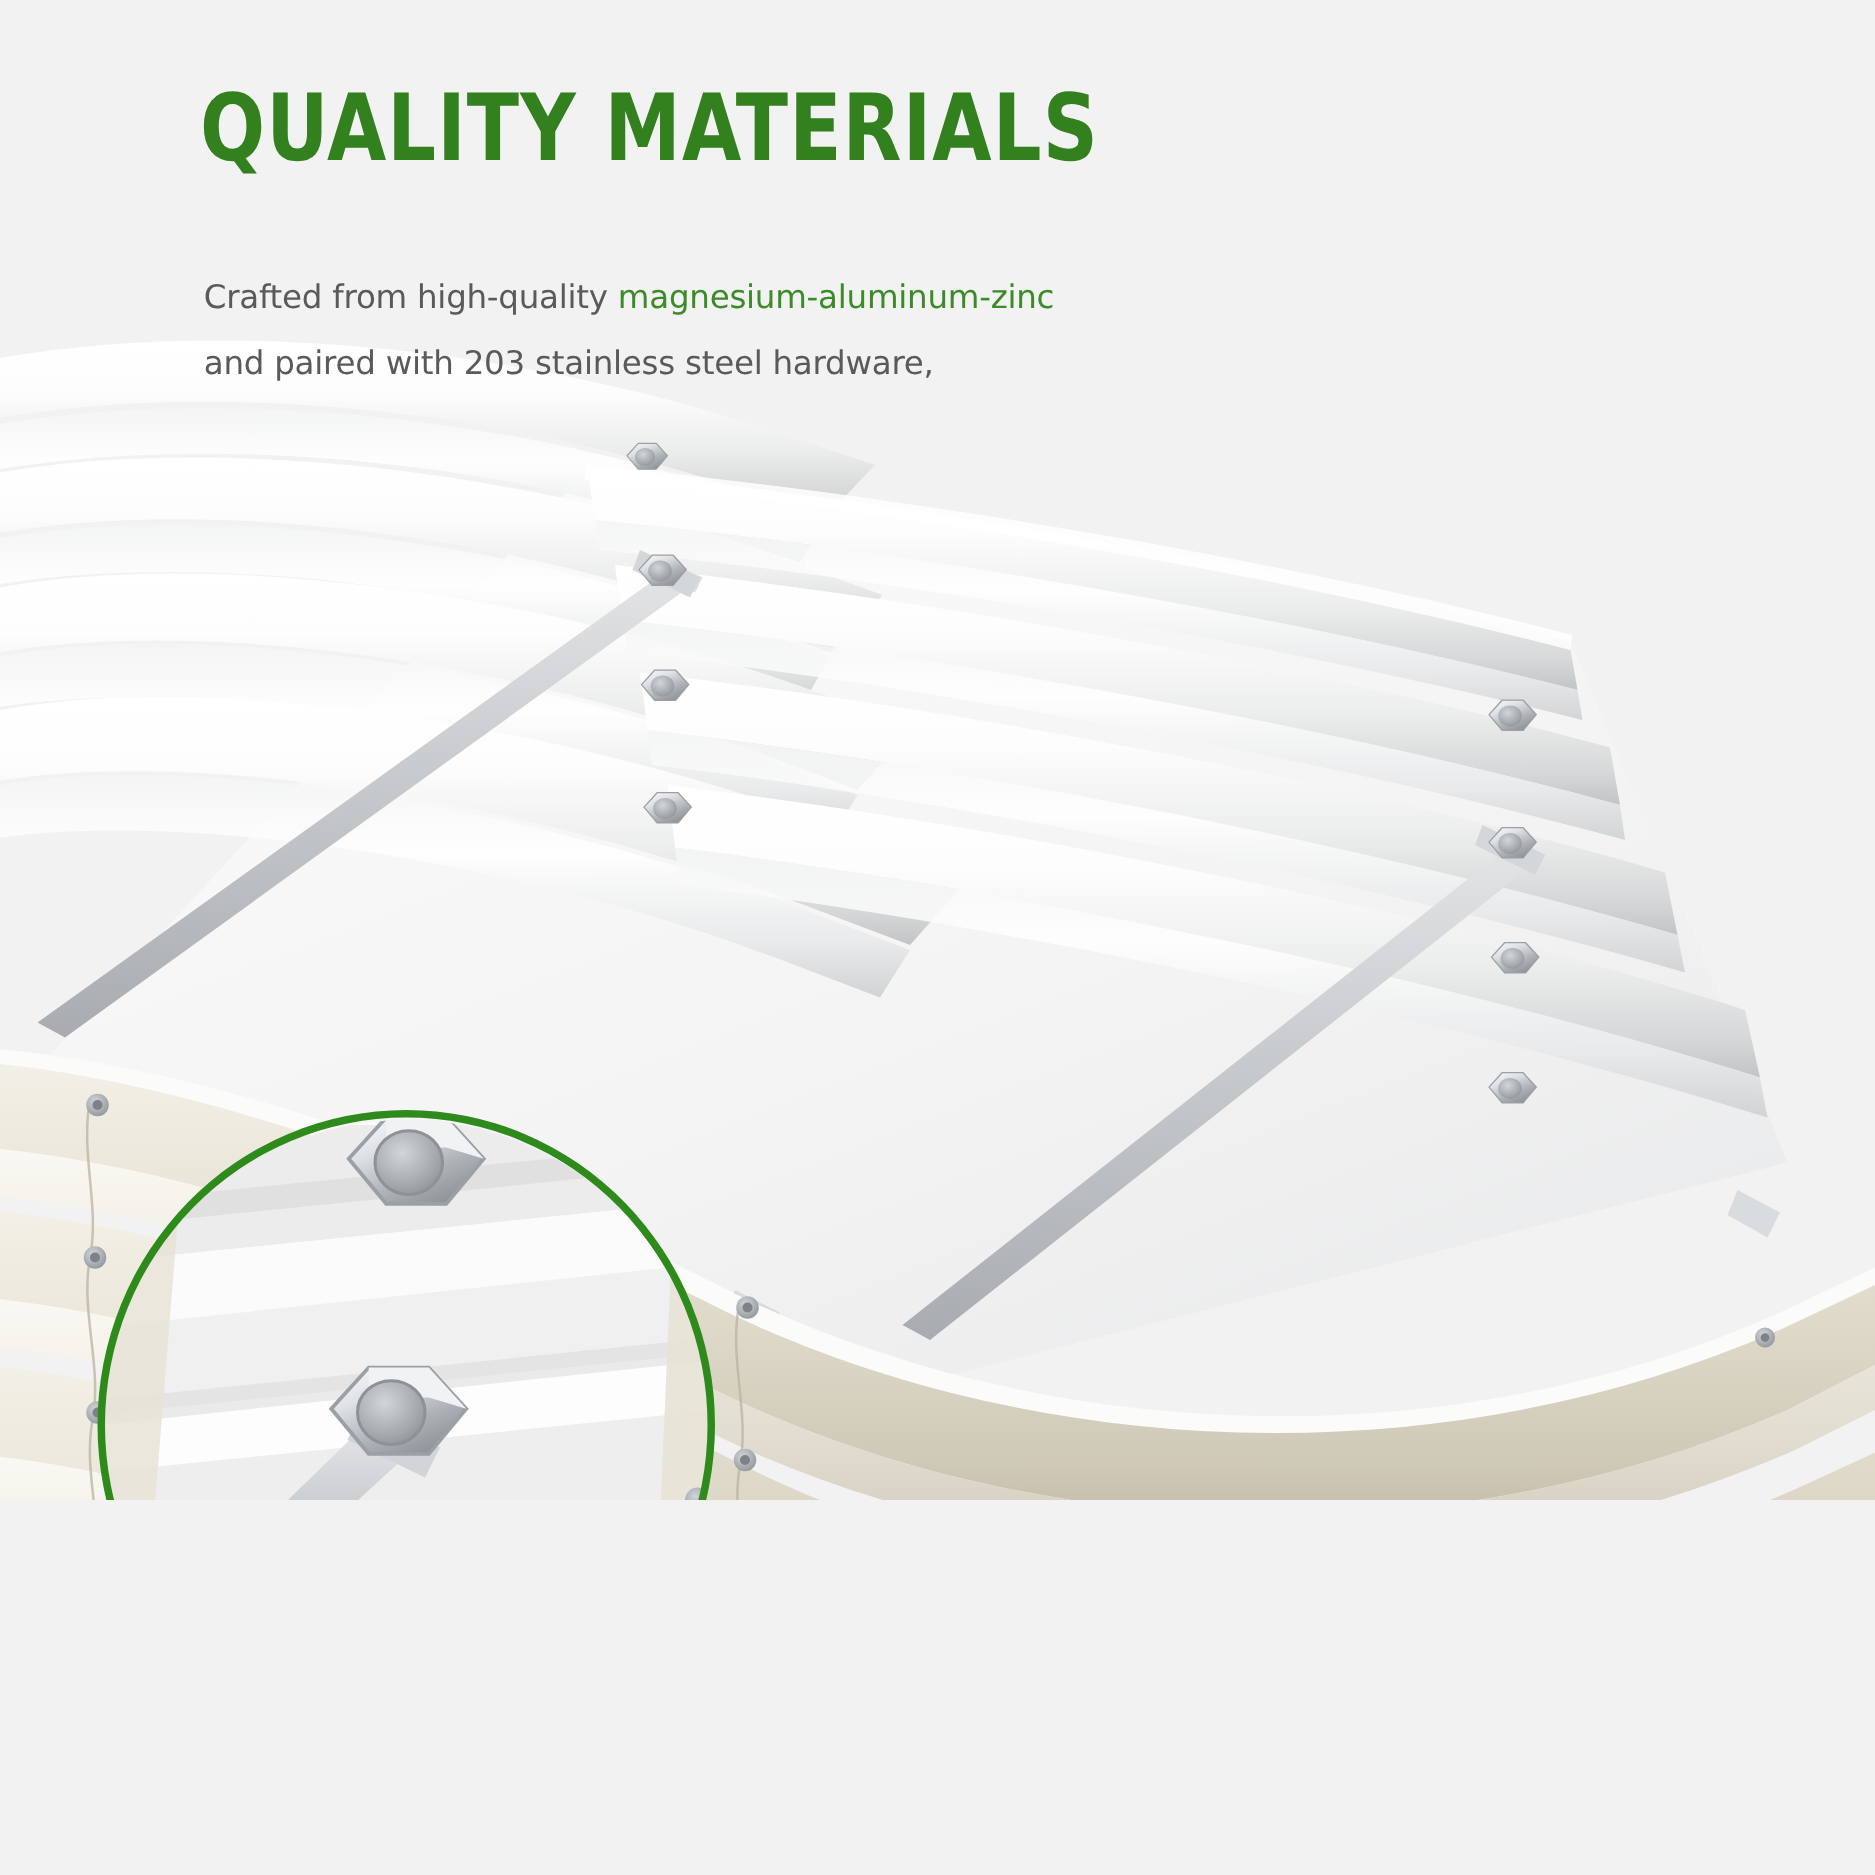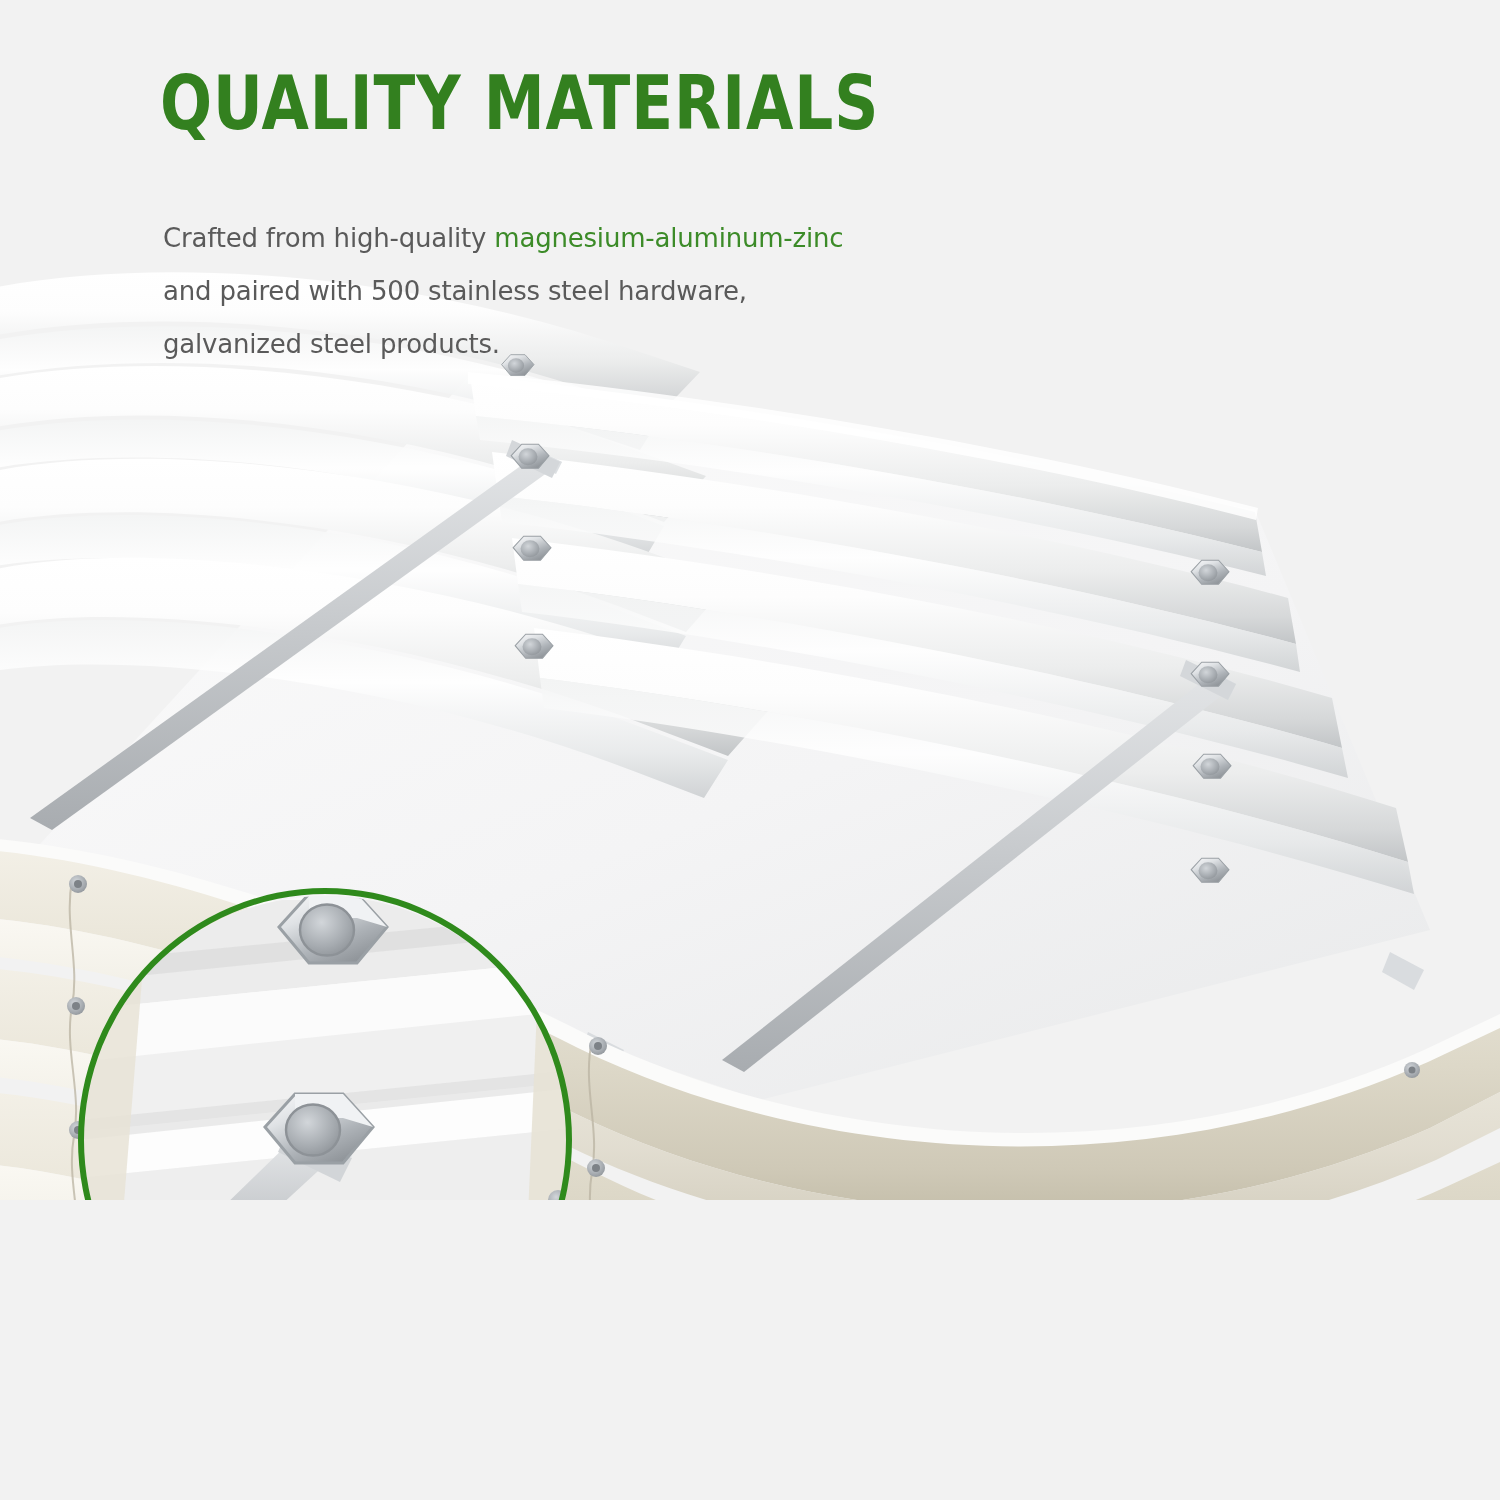--- a/index.html
+++ b/index.html
@@ -318,17 +318,16 @@
         </g>
     </g>
   </svg>
 
   <div id="callout-circle"></div>
 
   <div class="headline">QUALITY MATERIALS</div>
 
   <div class="body-copy">
     <span class="ln"><span>Crafted from high-quality </span><span class="accent">magnesium-aluminum-zinc</span></span>
-    <span class="ln">and paired with 500 stainless steel hardware,</span>
-    <span class="ln">galvanized steel products.</span>
+    <span class="ln">and paired with 203 stainless steel hardware,</span>
   </div>
 
 </div>
 
 </body></html>

